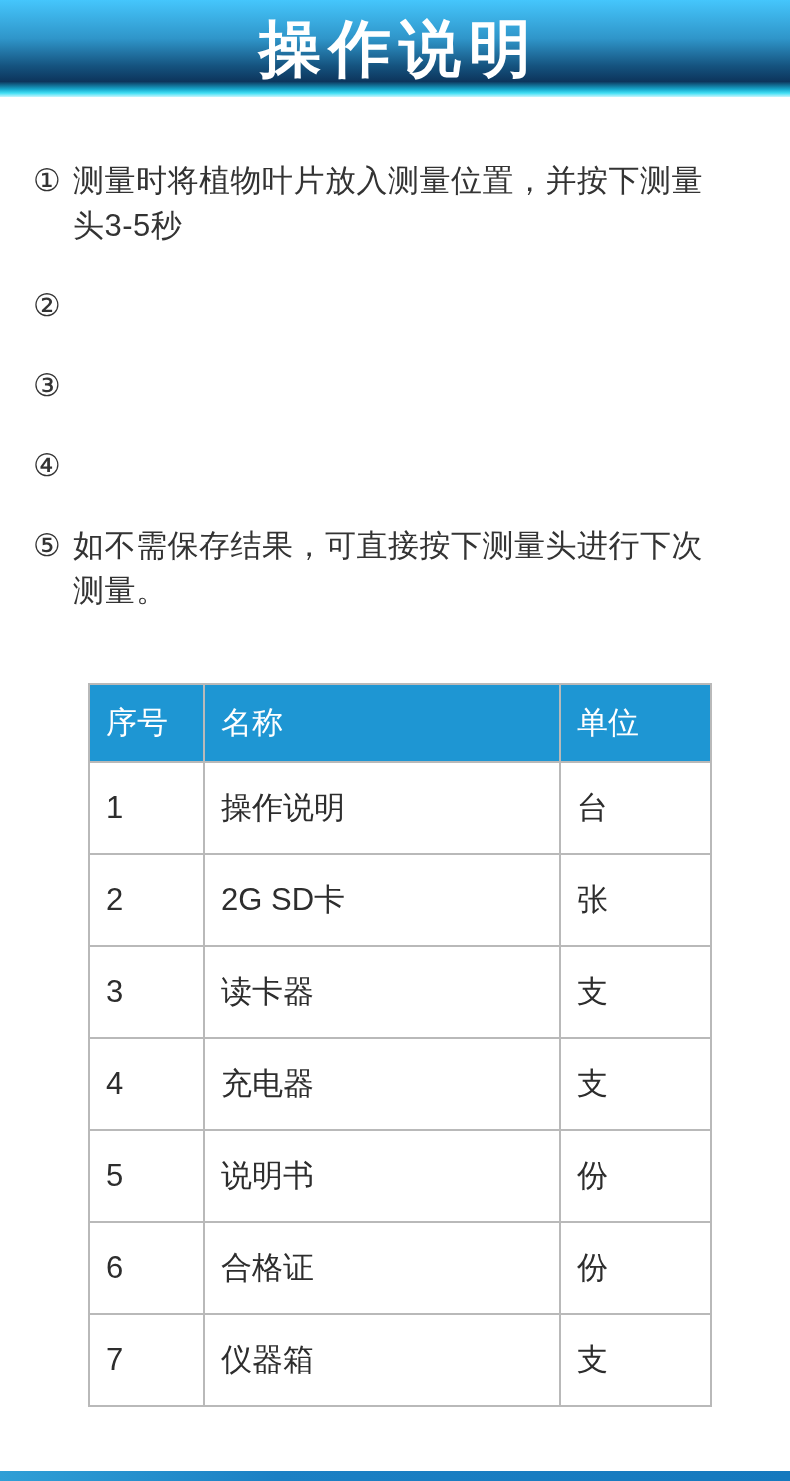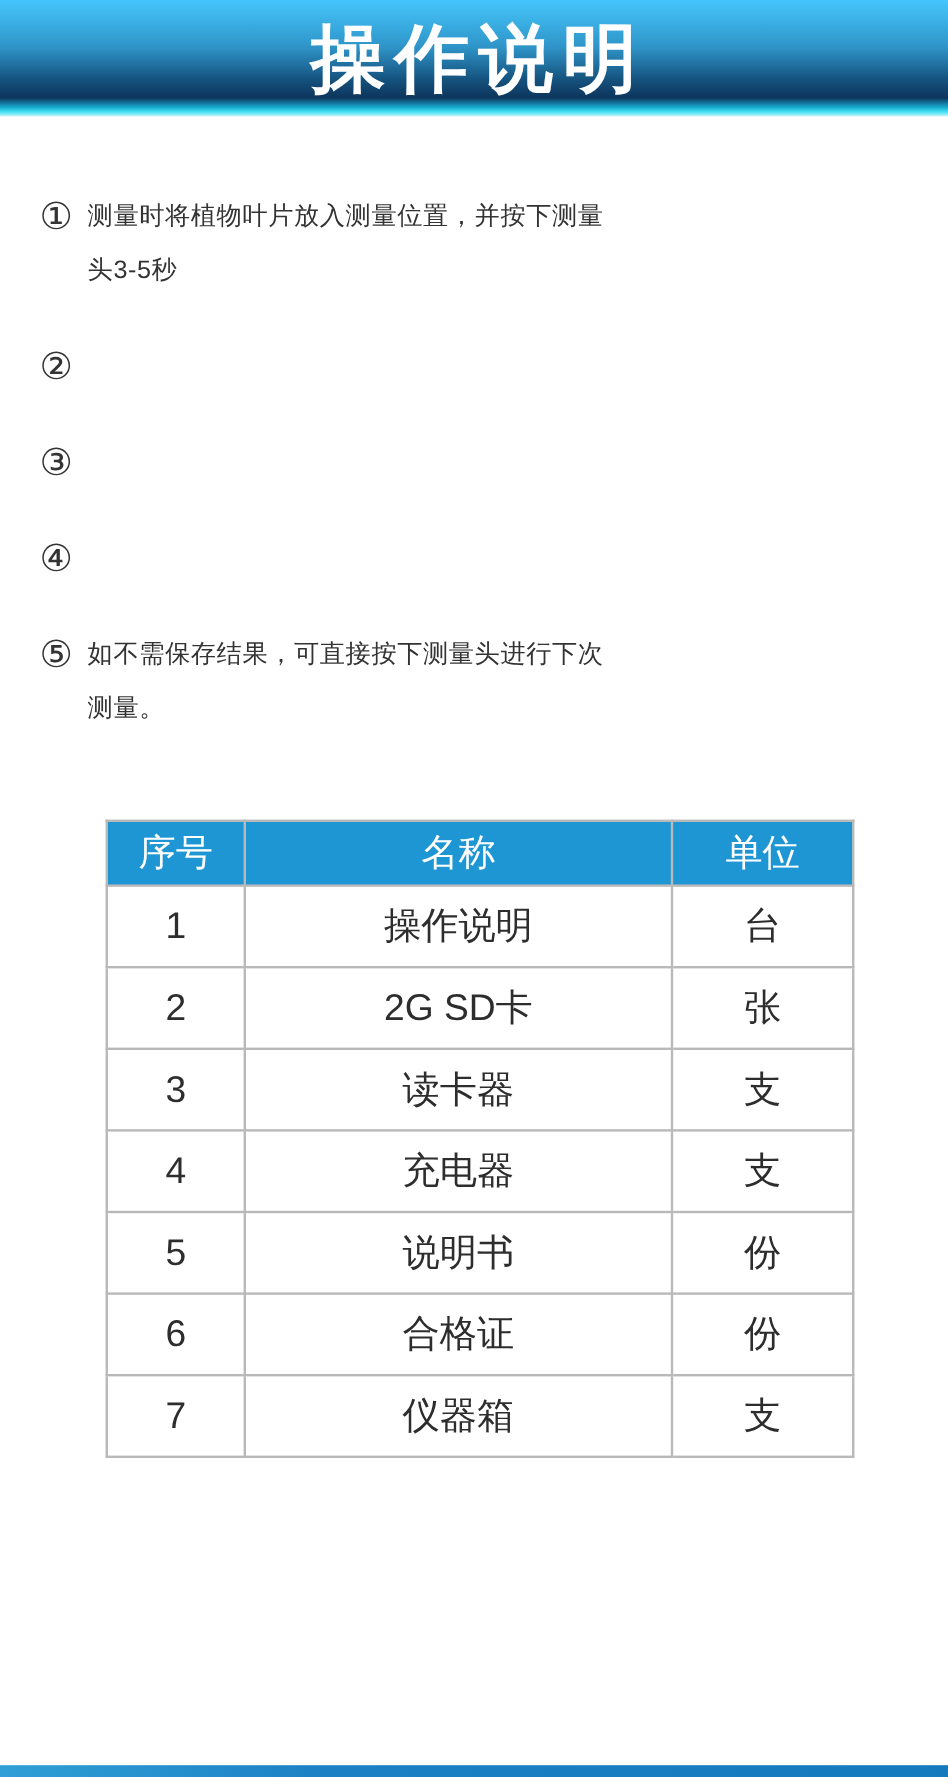--- a/index.html
+++ b/index.html
@@ -37,38 +37,38 @@
     margin-bottom:35px;
     color:#333333;
   }
   .item-marker {
     flex:0 0 40px;
     font-size:31px;
     line-height:45px;
   }
   .item-text {
     width:664px;
-    font-size:21px;
+    font-size:31px;
     line-height:45px;
     letter-spacing:0.5px;
     white-space:pre-line;
   }
 
   table.acc-table {
     border-collapse:collapse;
     table-layout:fixed;
     width:622px;
     margin:70px 0 0 88px;
     border:2px solid #9c9c9c;
   }
   .acc-table th, .acc-table td {
     border:2px solid #b9b9b9;
-    text-align:center;
+    text-align:left;
     vertical-align:middle;
-    padding:4px;
+    padding:16px;
   }
   .acc-table th {
     background:#1e96d3;
     color:#ffffff;
     font-weight:normal;
     font-size:31px;
     height:44px;
   }
   .acc-table td {
     font-size:31px;

